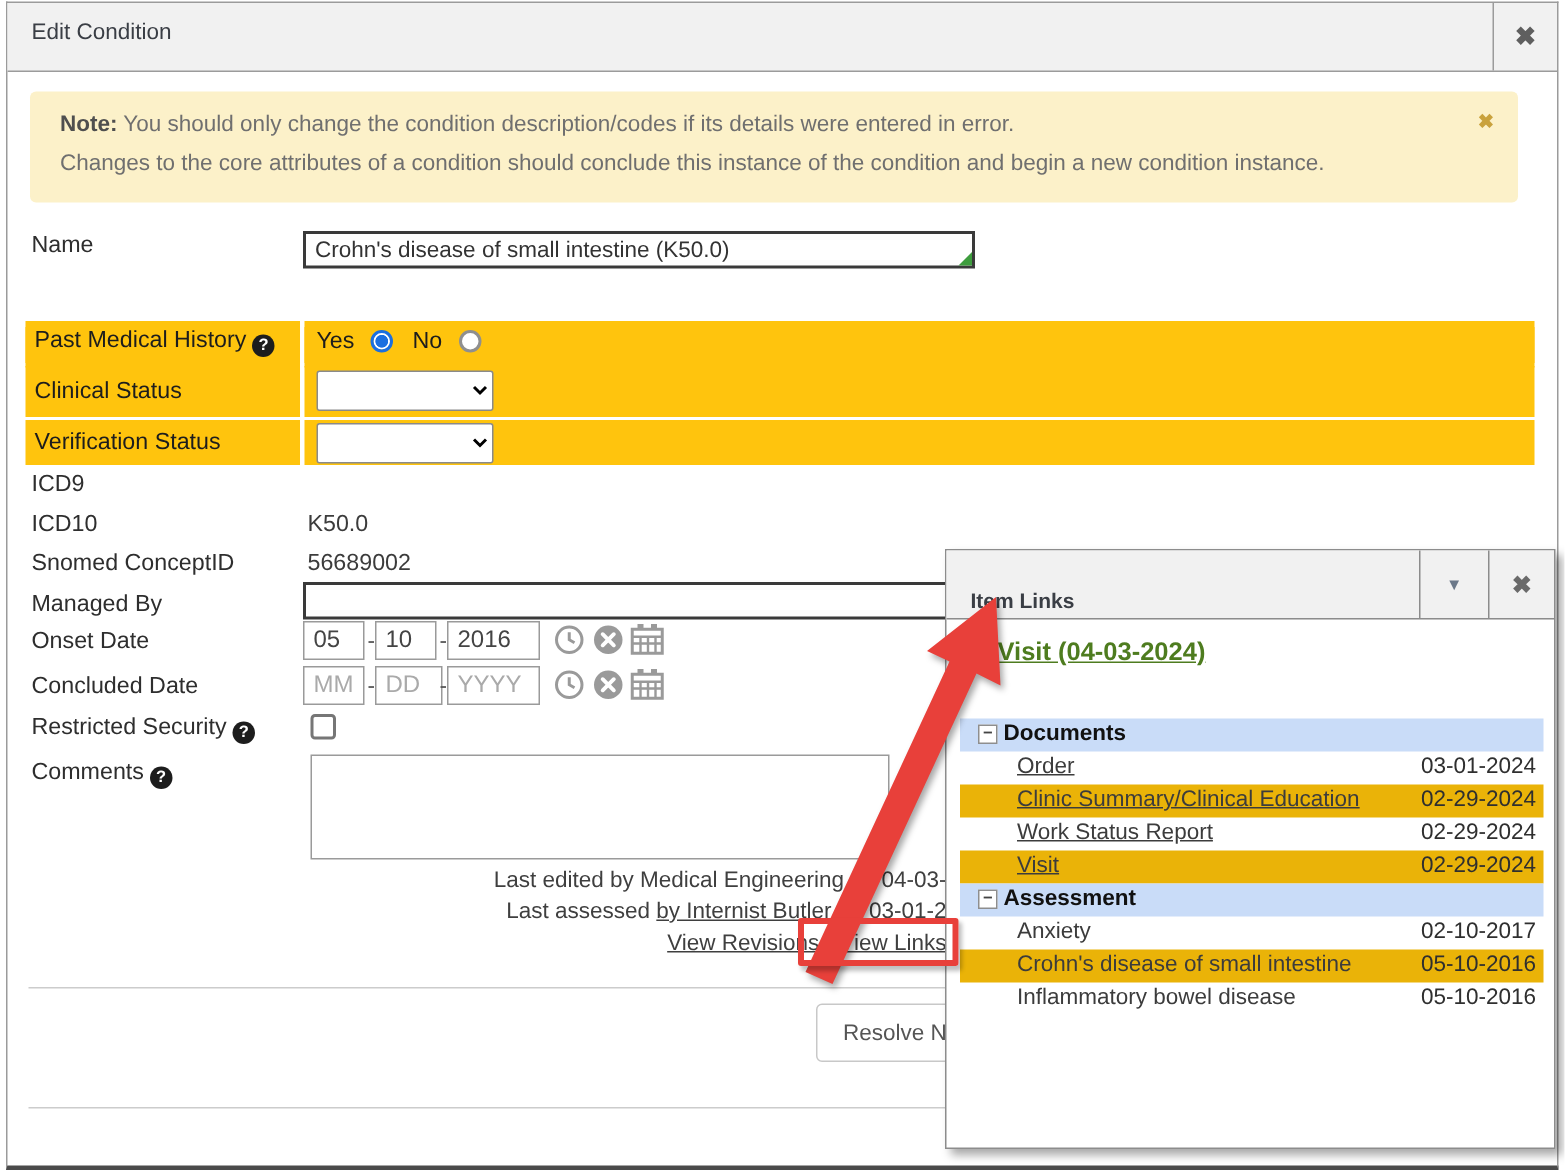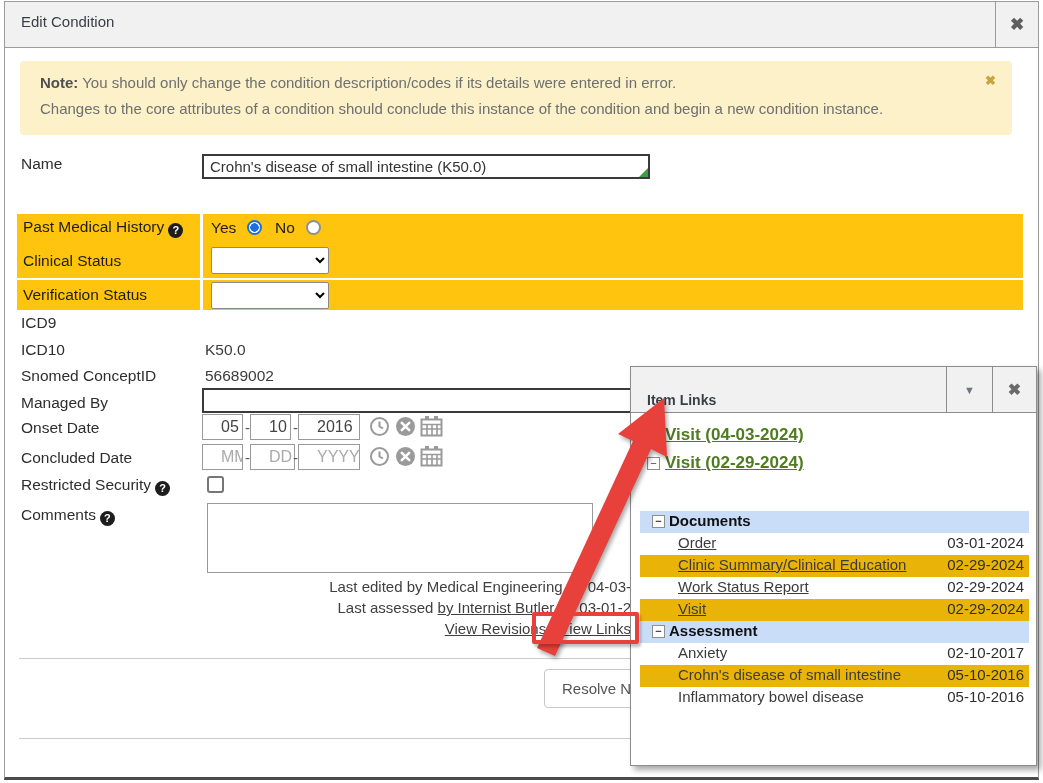--- a/index.html
+++ b/index.html
@@ -68,21 +68,21 @@
   .radio.on {
     border:2px solid #1b6fe0;
     background:radial-gradient(circle at center, #1b6fe0 0 4px, #fff 4.5px);
   }
   .sel {
     width:118px; height:27px; font-size:14px; border:1px solid #8a8a8a; border-radius:2px;
     background:#fff; font-family:"Liberation Sans", sans-serif;
   }
   .date-box {
     position:absolute; height:26px; border:1px solid #9a9a9a; font-size:16px; color:#444;
-    padding:0 0 0 18px; font-family:"Liberation Sans", sans-serif; background:#fff;
+    padding:0 0 0 6px; font-family:"Liberation Sans", sans-serif; background:#fff;
   }
   .date-box::placeholder { color:#aaa; }
   .dash { position:absolute; font-size:15px; color:#555; }
   .dicon { position:absolute; cursor:pointer; }
   .checkbox {
     position:absolute; width:17px; height:17px; border:2px solid #767676; border-radius:3px;
     background:#fff; cursor:pointer;
   }
   .comments-area {
     position:absolute; left:202px; top:501px; width:386px; height:70px;
@@ -122,21 +122,21 @@
     display:inline-block; width:13px; height:13px; border:1px solid #8e8e8e; background:#fff;
     font-size:11px; line-height:11px; text-align:center; color:#444; cursor:pointer;
     vertical-align:1px;
   }
   .tree-toggle::after { content:"\2212"; }
   .visit-row { position:absolute; left:16px; height:28px; white-space:nowrap; }
   .visit-link {
     font-size:17px; font-weight:bold; color:#4e7c1f; text-decoration:underline;
     margin-left:5px; cursor:pointer;
   }
-  .tl-row { position:absolute; left:9px; width:389px; height:22px; font-size:15px;margin-top:32px; }
+  .tl-row { position:absolute; left:9px; width:389px; height:22px; font-size:15px; }
   .tl-section { background:#c9dcf8; font-weight:bold; color:#111; padding:1px 0 0 12px; }
   .tl-section .tree-toggle { margin-right:4px; }
   .tl-item { color:#3c3c3c; padding:1px 0 0 38px; }
   .tl-item.alt { background:#eab308; }
   .tl-item .lbl { white-space:nowrap; }
   .tl-item .lbl.link { text-decoration:underline; cursor:pointer;text-align:right; }
   .tl-date { position:absolute; right:5px; top:1px; color:#2f2f2f; }
   
   .arrow-svg { position:absolute; left:0; top:0; width:1043px; height:783px; z-index:30; pointer-events:none; }
   .hl-box {
@@ -287,23 +287,20 @@
         <span>▼</span>
       </div>
       <div class="ph-btn ph-close">
         <span>✖</span>
       </div>
     </div>
 
     <div class="visit-row" style="top:58px">
       <span class="tree-toggle"></span><span class="visit-link">Visit (04-03-2024)</span>
     </div>
-    <div class="visit-row" style="top:86px">
-      <span class="tree-toggle"></span><span class="visit-link">Visit (02-29-2024)</span>
-    </div>
 
     <div class="tl-row tl-section" style="top:112px">
       <span class="tree-toggle"></span><span>Documents</span>
     </div>
     <div class="tl-row tl-item" style="top:134px">
       <span class="lbl link">Order</span>
       <span class="tl-date">03-01-2024</span>
     </div>
     <div class="tl-row tl-item alt" style="top:156px">
       <span class="lbl link">Clinic Summary/Clinical Education</span>

